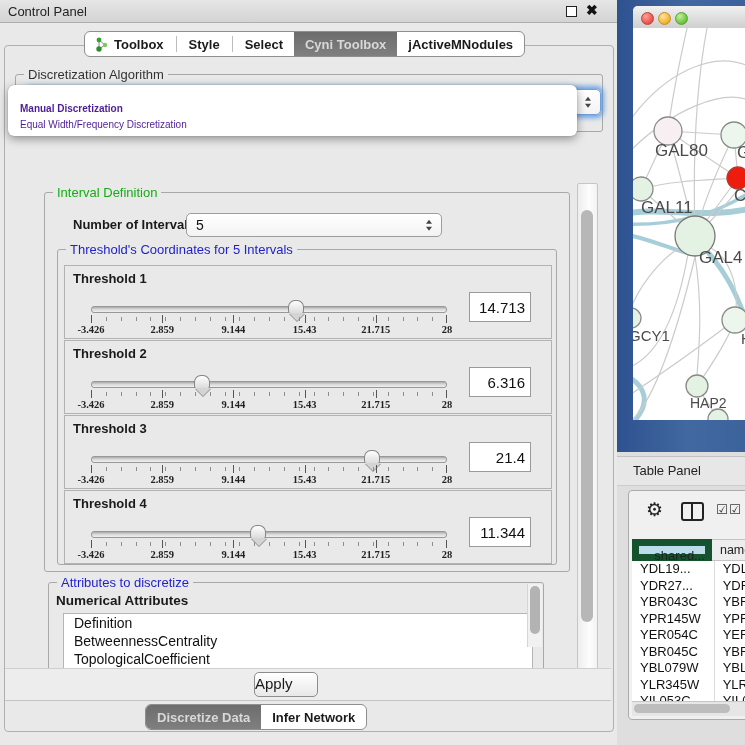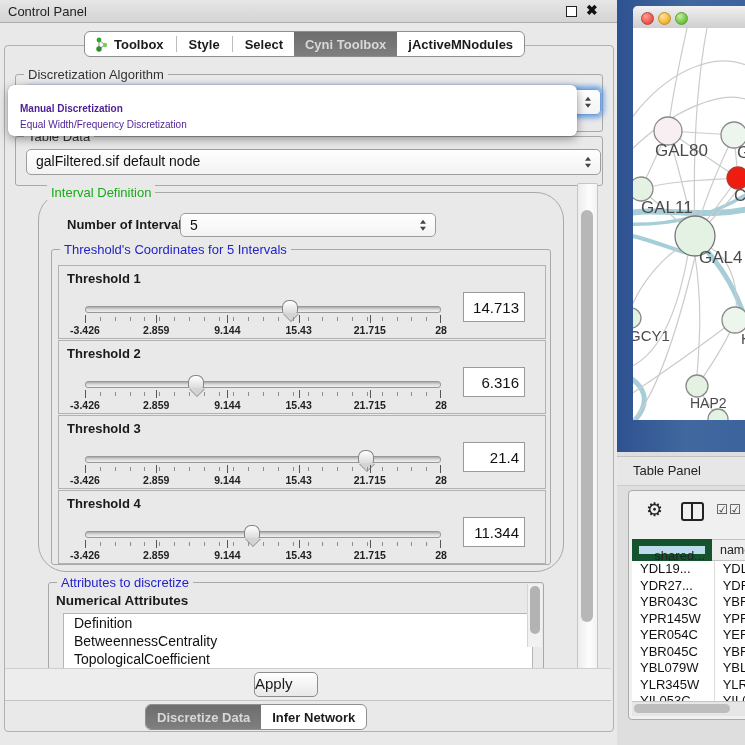--- a/index.html
+++ b/index.html
@@ -62,21 +62,21 @@
       background:linear-gradient(#fefefe,#dcdcdc);}
   .thumb .tip{width:0;height:0;margin-left:1px;border-left:8px solid transparent;border-right:8px solid transparent;
       border-top:8px solid #d4d4d4;filter:drop-shadow(0 1px 0 #8a8a8a);}
   .ticks{position:absolute;left:26px;right:104px;top:49px;height:8px;}
   .ticks .minor{position:absolute;left:0;right:0;top:2px;height:4px;
       background:repeating-linear-gradient(90deg,#8d8d8d 0 1px,transparent 1px 4.1667%);}
   .ticks .major{position:absolute;left:0;right:0;top:0;height:8px;
       background:repeating-linear-gradient(90deg,#555 0 1px,transparent 1px 20%);}
   .ticks .major:after{content:"";position:absolute;right:0;top:0;width:1px;height:8px;background:#555;}
   .tlabels{position:absolute;left:26px;right:104px;top:58px;height:12px;font-size:10.5px;font-weight:700;color:#222;}
-  .tlabels span{position:absolute;transform:translateX(-50%);white-space:nowrap;}
+  .tlabels span{position:absolute;transform:translateX(-50%);white-space:nowrap;font-family:Liberation Serif, serif;}
   .vbox{position:absolute;right:20px;top:26px;width:50px;height:28px;background:#fff;border:1px solid #9a9a9a;
       font-size:15px;text-align:right;padding:0 5px;font-family:"Liberation Sans",sans-serif;color:#111;}
 
   
   #attrlist{position:absolute;left:14px;top:30px;width:468px;height:65px;background:#fff;border:1px solid #b5b5b5;overflow:hidden;}
   .attr-item{height:18px;line-height:18px;padding-left:10px;font-size:14px;color:#111;}
   #attrscroll{position:absolute;right:1px;top:1px;width:14px;height:63px;background:#f1f1f1;border-left:1px solid #d5d5d5;}
   #attrscroll .thumbv{position:absolute;left:2px;top:2px;width:10px;height:48px;background:#b3b3b3;border-radius:5px;}
 
   
@@ -160,35 +160,25 @@
     <div class="group" style="left:10px;top:28px;width:586px;height:56px;">
       <span class="gtitle t-dark">Discretization Algorithm</span>
       <div class="combo focusring" style="left:10px;top:14px;width:564px;height:24px;">
         <span class="spin">
             <i class="up"></i>
             <i class="dn"></i>
           </span>
       </div>
     </div>
 
-    <div class="group" style="left:10px;top:90px;width:586px;height:48px;">
-      <span class="gtitle t-dark">Table Data</span>
-      <div class="combo" style="left:10px;top:12px;width:564px;height:24px;">
-        <span>galFiltered.sif default node</span>
-        <span class="spin">
-            <i class="up"></i>
-            <i class="dn"></i>
-          </span>
-      </div>
-    </div>
   </div>
 
   <div id="viewport" class="abs">
 
-    <div class="group" style="left:28px;top:9px;width:524px;height:378px;border-radius:28px;">
+    <div class="group" style="left:34px;top:9px;width:524px;height:378px;">
       <span class="gtitle t-green">Interval Definition</span>
 
       <div class="abs" style="left:28px;top:24px;font-size:13px;font-weight:700;">Number of Intervals</div>
       <div class="combo" style="left:141px;top:20px;width:245px;height:22px;">
         <span>5</span>
         <span class="spin">
             <i class="up"></i>
             <i class="dn"></i>
           </span>
       </div>

